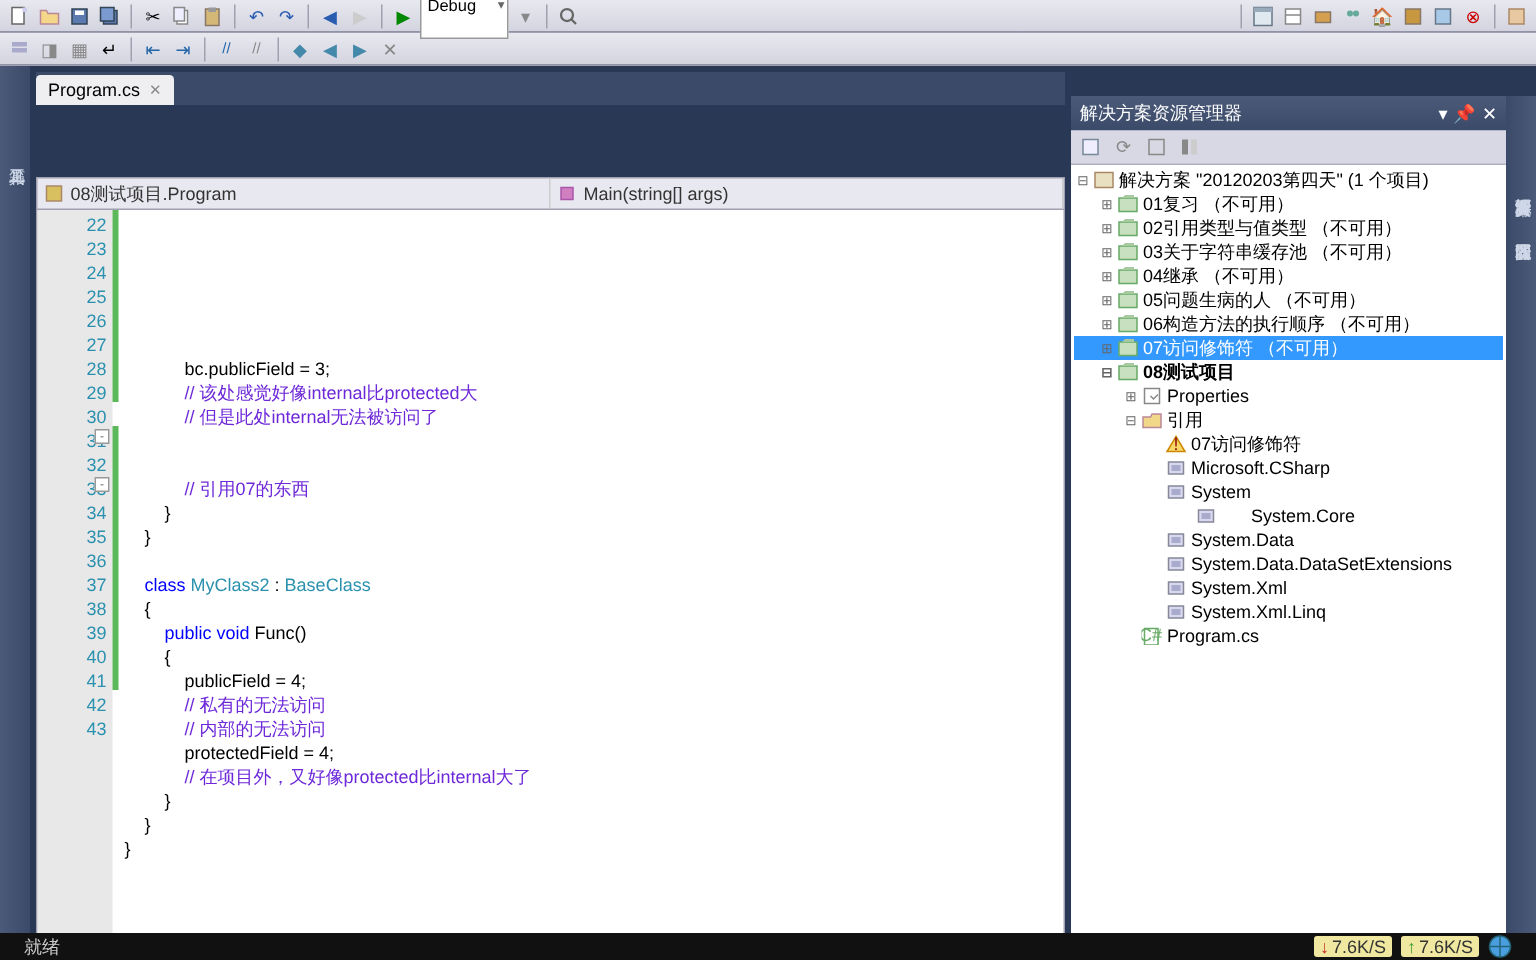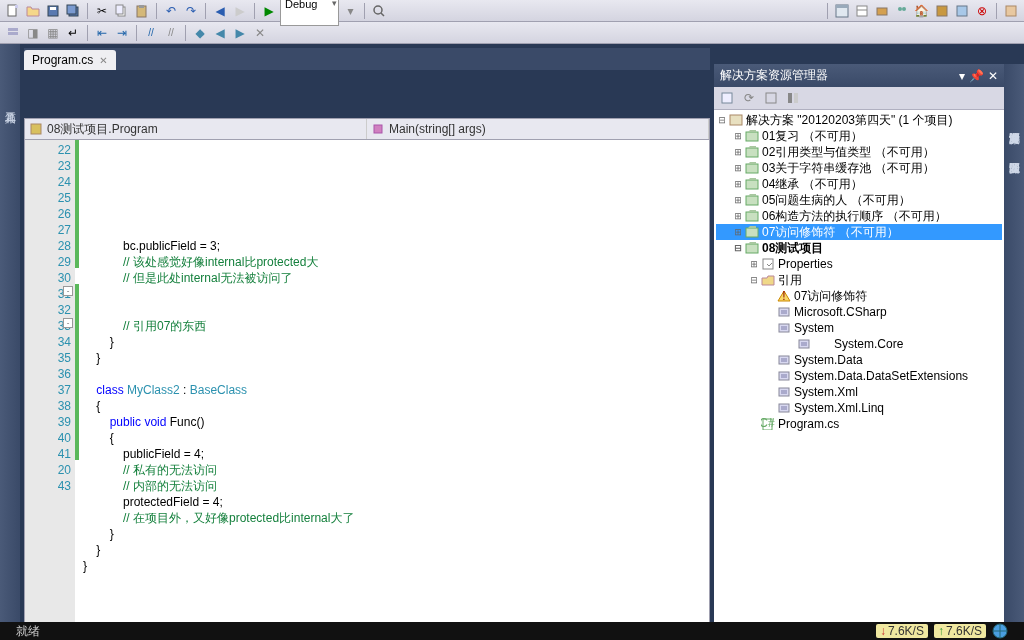--- a/index.html
+++ b/index.html
@@ -27,21 +27,21 @@
 
 .editor-body { flex: 1; background: #fff; display: flex; overflow: hidden; border: 1px solid #a0a0b0; border-top: none; font-family: Consolas, "Courier New", monospace; }
 .gutter { background: #e8e8e8; width: 50px; text-align: right; padding: 2px 4px 0 0; color: #2b91af; font-size: 12px; line-height: 16px; }
 .gutter .ln { height: 16px; }
 .code-area { flex: 1; padding: 2px 0 0 8px; font-size: 12px; line-height: 16px; position: relative; white-space: pre; }
 .code-line { height: 16px; }
 .green-bar { position: absolute; left: 0; width: 4px; background: #5bb85b; }
 .fold { position: absolute; left: -12px; width: 10px; height: 10px; border: 1px solid #999; background: #fff; color: #666; font-size: 8px; line-height: 8px; text-align: center; cursor: pointer; }
 .c-kw { color: #0000ff; }
 .c-type { color: #2b91af; }
-.c-cmt { color: #15803d; }
+.c-cmt { color: #6d28d9; }
 
 .zoom-bar { background: #ffffff; height: 20px; display: flex; align-items: flex-end; padding: 0 6px; border: 1px solid #a0a0b0; border-top: none; font-size: 11px; gap: 4px; flex-direction: column; }
 
 .right-panel { width: 310px; background: #e8e8f0; display: flex; margin-top: 20px; }
 .right-strip { width: 20px; background: linear-gradient(90deg, #3a4a68, #4a5a78); display: flex; flex-direction: column; align-items: center; padding-top: 60px; }
 .sol-panel { flex: 1; display: flex; flex-direction: column; }
 .sol-title { background: linear-gradient(#4a5a78, #3a4a68); color: #fff; padding: 3px 6px; font-size: 11px; display: flex; align-items: center; }
 .sol-title-btns { margin-left: auto; display: flex; gap: 4px; }
 .sol-tb { background: #d8d8e4; padding: 2px 4px; border-bottom: 1px solid #b0b0c0; display: flex; gap: 4px; }
 .tree { flex: 1; background: #fff; overflow: auto; padding: 2px; font-size: 12px; line-height: 16px; }
@@ -230,21 +230,21 @@
           <div class="ln">32</div>
           <div class="ln">33</div>
           <div class="ln">34</div>
           <div class="ln">35</div>
           <div class="ln">36</div>
           <div class="ln">37</div>
           <div class="ln">38</div>
           <div class="ln">39</div>
           <div class="ln">40</div>
           <div class="ln">41</div>
-          <div class="ln">20</div>
+          <div class="ln">42</div>
           <div class="ln">43</div>
         </div>
       <div class="code-area" id="code-area">
         <div class="green-bar" style="top:0;height:128px"></div>
         <div class="green-bar" style="top:144px;height:176px"></div>
         <div class="fold" style="top:146px">-</div>
         <div class="fold" style="top:178px">-</div>
       <div class="code-line">            bc.publicField = 3;</div><div class="code-line">            <span class="c-cmt">// 该处感觉好像internal比protected大</span></div><div class="code-line">            <span class="c-cmt">// 但是此处internal无法被访问了</span></div><div class="code-line"></div><div class="code-line"></div><div class="code-line">            <span class="c-cmt">// 引用07的东西</span></div><div class="code-line">        }</div><div class="code-line">    }</div><div class="code-line"></div><div class="code-line">    <span class="c-kw">class</span> <span class="c-type">MyClass2</span> : <span class="c-type">BaseClass</span></div><div class="code-line">    {</div><div class="code-line">        <span class="c-kw">public</span> <span class="c-kw">void</span> Func()</div><div class="code-line">        {</div><div class="code-line">            publicField = 4;</div><div class="code-line">            <span class="c-cmt">// 私有的无法访问</span></div><div class="code-line">            <span class="c-cmt">// 内部的无法访问</span></div><div class="code-line">            protectedField = 4;</div><div class="code-line">            <span class="c-cmt">// 在项目外，又好像protected比internal大了</span></div><div class="code-line">        }</div><div class="code-line">    }</div><div class="code-line">}</div><div class="code-line"></div></div>
     </div>
     <div class="zoom-bar">

